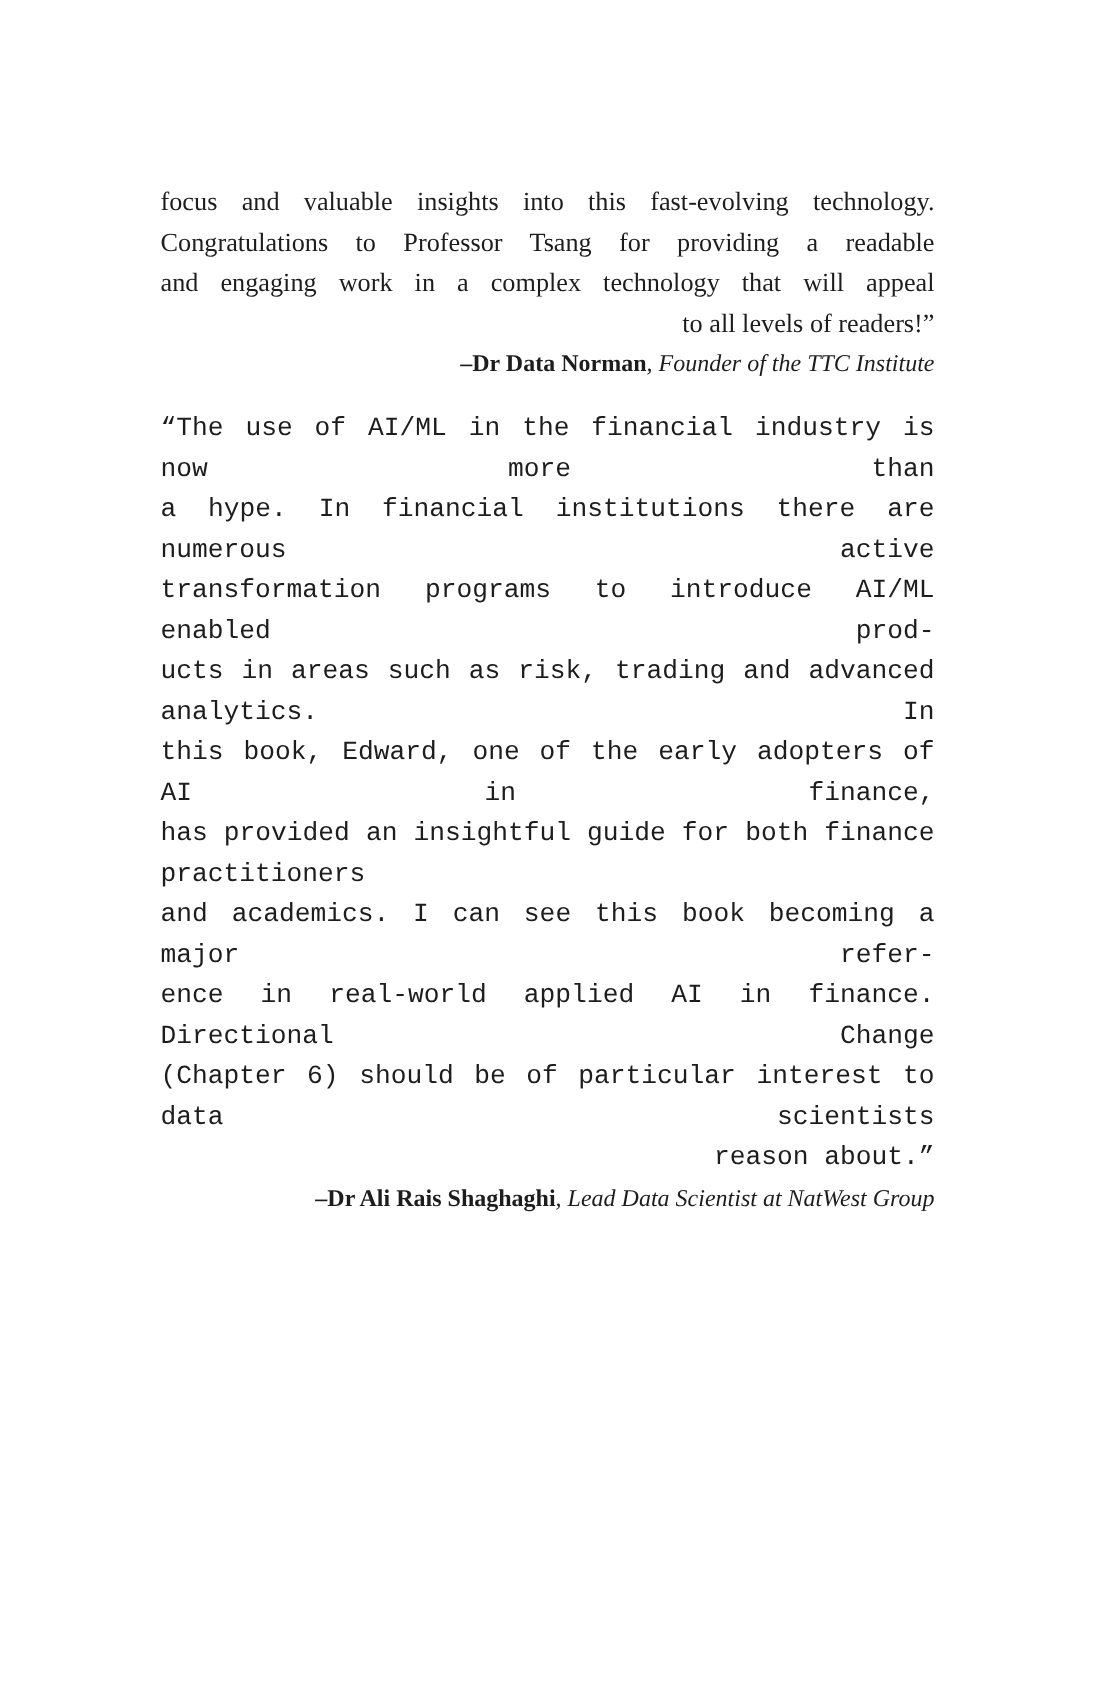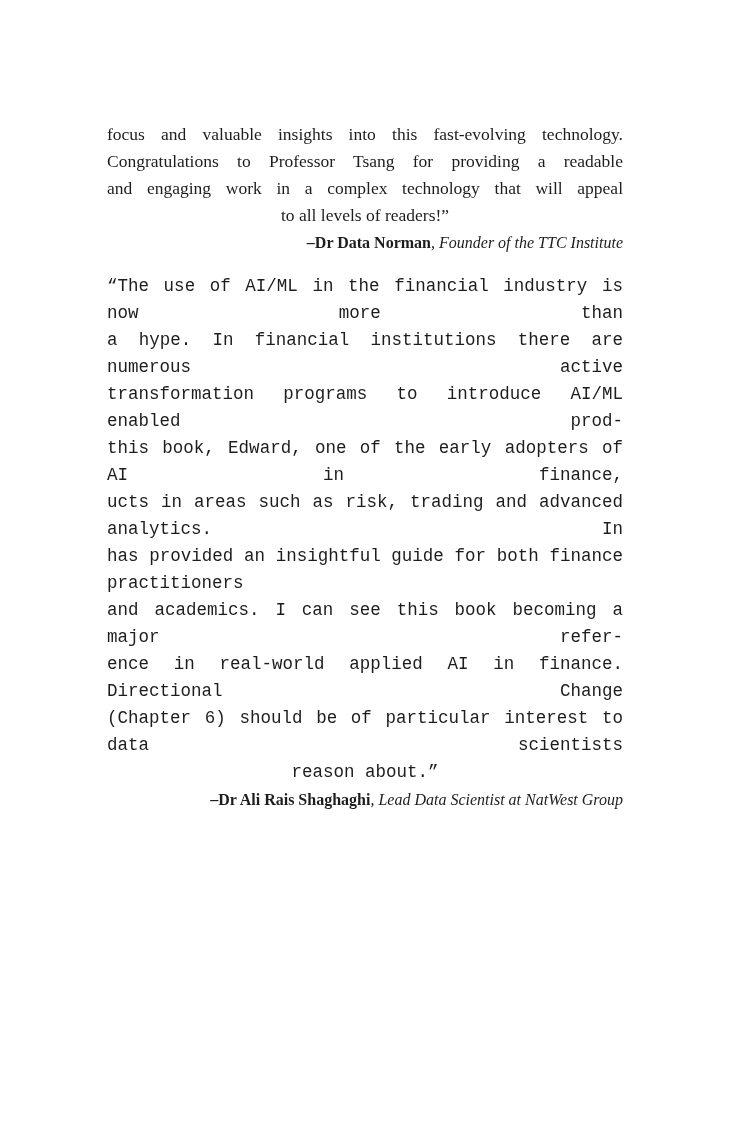--- a/index.html
+++ b/index.html
@@ -22,21 +22,21 @@
     font-family: "Liberation Serif", serif;
     font-size: 17.5px;
     line-height: 27px;
     color: #1d1d1d;
   }
   .para {
     margin: 0;
     padding: 0;
   }
   .line {
-    text-align: center;
+    text-align: right;
     white-space: normal;
   }
   .line.just {
     text-align: justify;
     text-align-last: justify;
   }
   .attribution {
     text-align: right;
     font-size: 16px;
     line-height: 27px;
@@ -68,22 +68,22 @@
     </div>
 
     <div class="attribution">
       <span class="attr-name">–Dr Data Norman</span><span class="attr-role">, Founder of the TTC Institute</span>
     </div>
 
     <div class="para gap-above">
       <div class="line just">“The use of AI/ML in the financial industry is now more than</div>
       <div class="line just">a hype. In financial institutions there are numerous active</div>
       <div class="line just">transformation programs to introduce AI/ML enabled prod-</div>
+      <div class="line just">ucts in areas such as risk, trading and advanced analytics. In</div>
       <div class="line just">this book, Edward, one of the early adopters of AI in finance,</div>
-      <div class="line just">ucts in areas such as risk, trading and advanced analytics. In</div>
       <div class="line just">has provided an insightful guide for both finance practitioners</div>
       <div class="line just">and academics. I can see this book becoming a major refer-</div>
       <div class="line just">ence in real-world applied AI in finance. Directional Change</div>
       <div class="line just">(Chapter 6) should be of particular interest to data scientists</div>
       <div class="line">reason about.”</div>
     </div>
 
     <div class="attribution">
       <span class="attr-name">–Dr Ali Rais Shaghaghi</span><span class="attr-role">, Lead Data Scientist at NatWest Group</span>
     </div>

